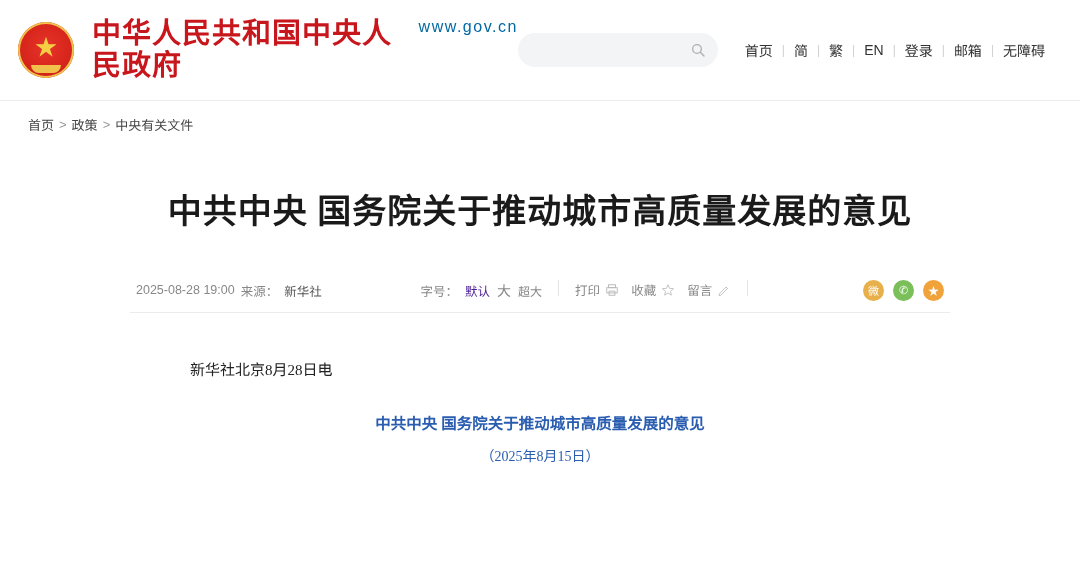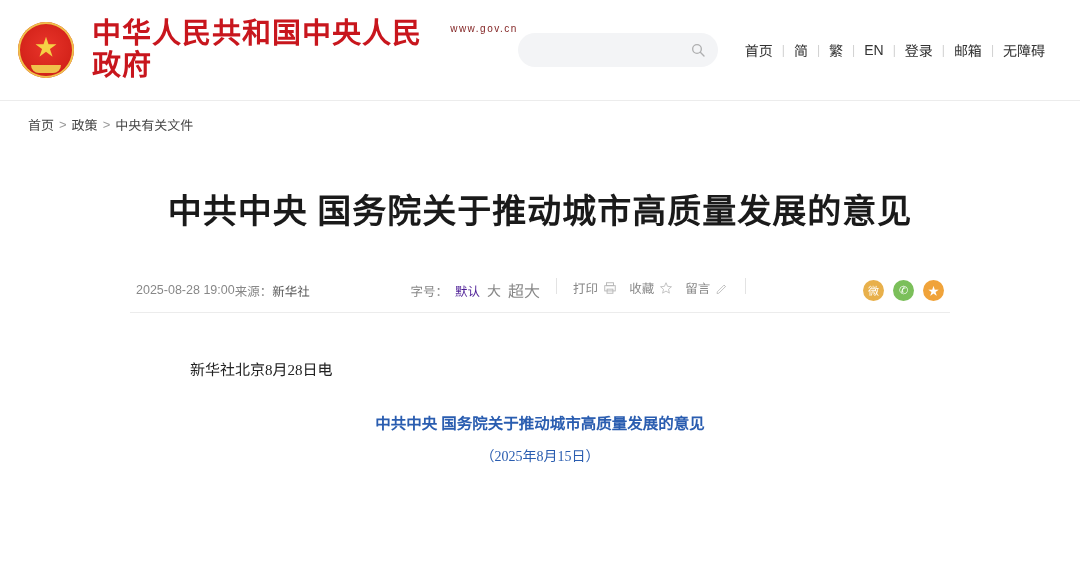--- a/index.html
+++ b/index.html
@@ -69,24 +69,23 @@
   }
   .brand-title {
     color: #c8161d;
     font-size: 29px;
     font-weight: bold;
     letter-spacing: 1px;
     font-family: "Liberation Serif", serif;
     line-height: 1.1;
   }
   .brand-sub {
-    color: #7f1d1d;
-    font-size: 10px;
+    color: #0369a1;
+    font-size: 16px;
     letter-spacing: 1.5px;
-    margin-top: 5px;
   }
 
   .header-right {
     margin-left: auto;
     display: flex;
     align-items: center;
     gap: 18px;
   }
   .search-box {
     width: 200px;
@@ -174,37 +173,38 @@
     display: flex;
     align-items: center;
     font-size: 12.5px;
     color: #888;
     padding: 0 6px;
     box-sizing: border-box;
   }
   .meta-left {
     display: flex;
     align-items: center;
+    gap: 6px;
     justify-content: center;
   }
   .meta-source-label { color: #888; }
   .meta-source { color: #555; }
   .meta-center {
     margin-left: auto;
     display: flex;
     align-items: flex-start;
     color: #888;
     gap: 0;
   }
   .fontsize-group { display: flex; align-items: center; gap: 7px; }
   .fontsize-group .label { color: #888; }
   .fontsize-group .opt { color: #888; cursor: pointer; }
   .fontsize-group .opt.active { color: #4c1d95; }
   .fontsize-group .opt.big { font-size: 14px; }
-  .fontsize-group .opt.bigger { font-size: 16px; }
+  .fontsize-group .opt.bigger { font-size: 12px; }
   .vbar {
     width: 1px;
     height: 16px;
     background: #e3e3e3;
     margin: 0 16px;
   }
   .tool {
     display: flex;
     align-items: center;
     gap: 5px;

